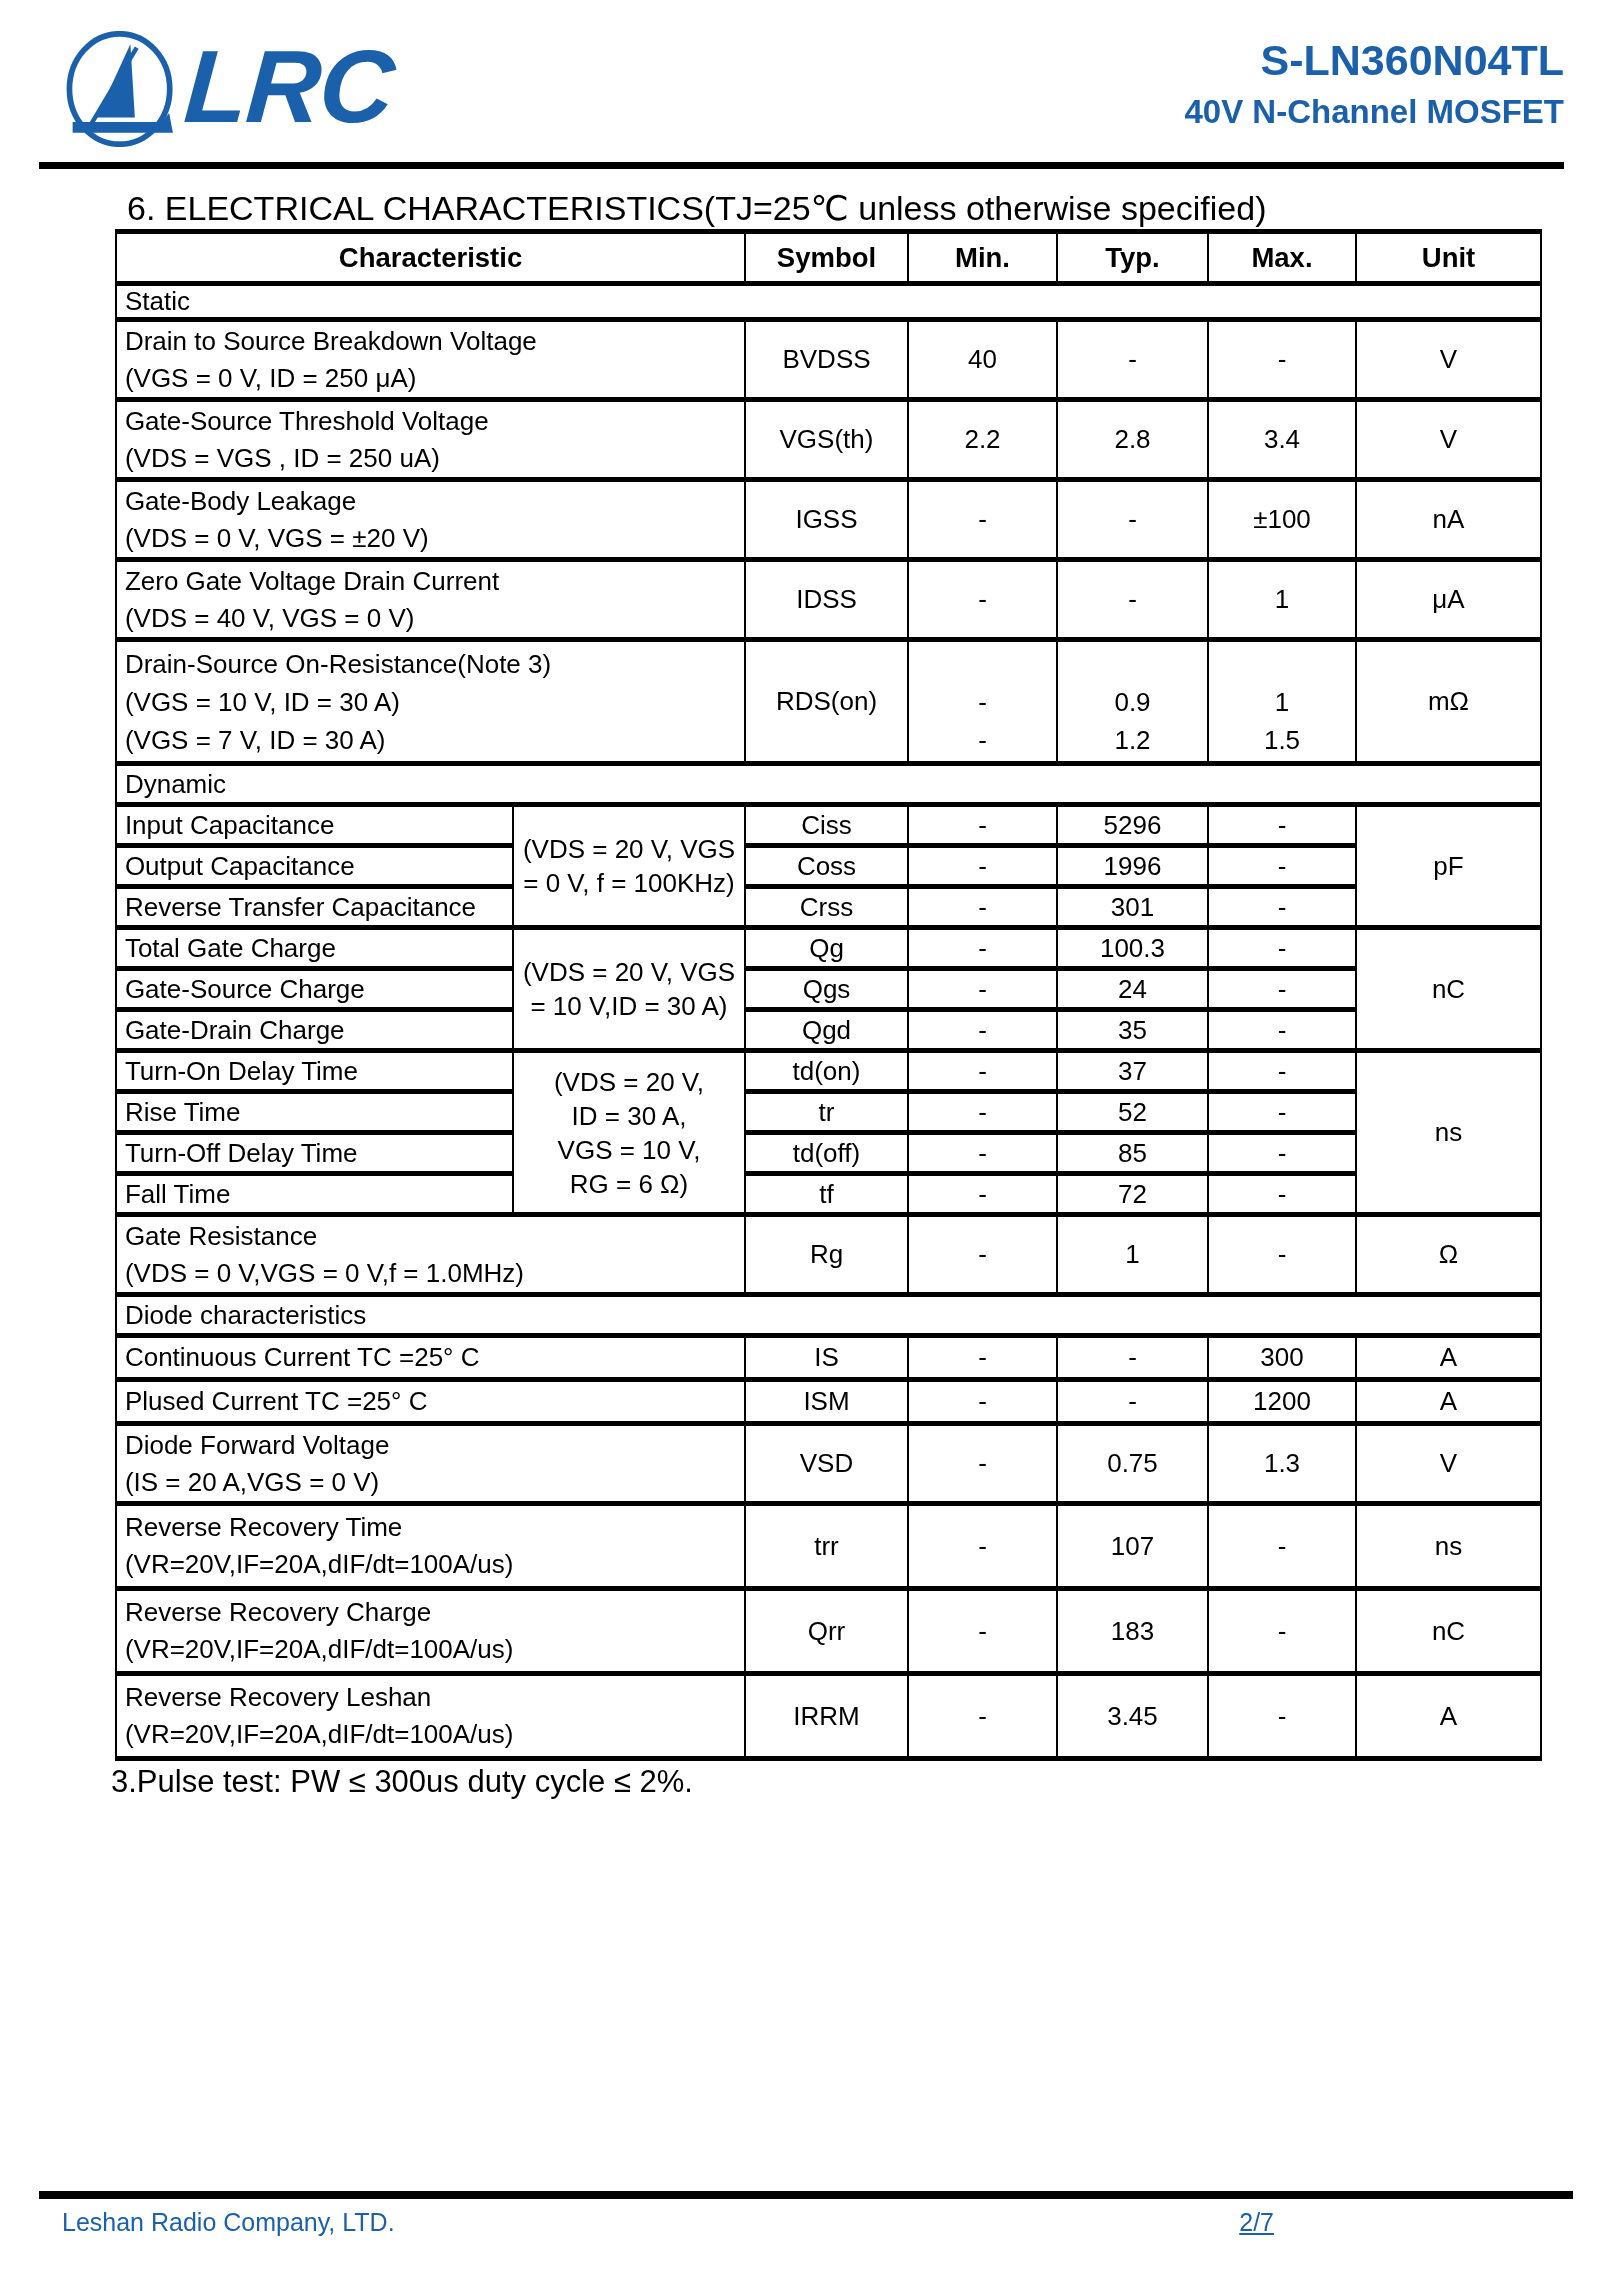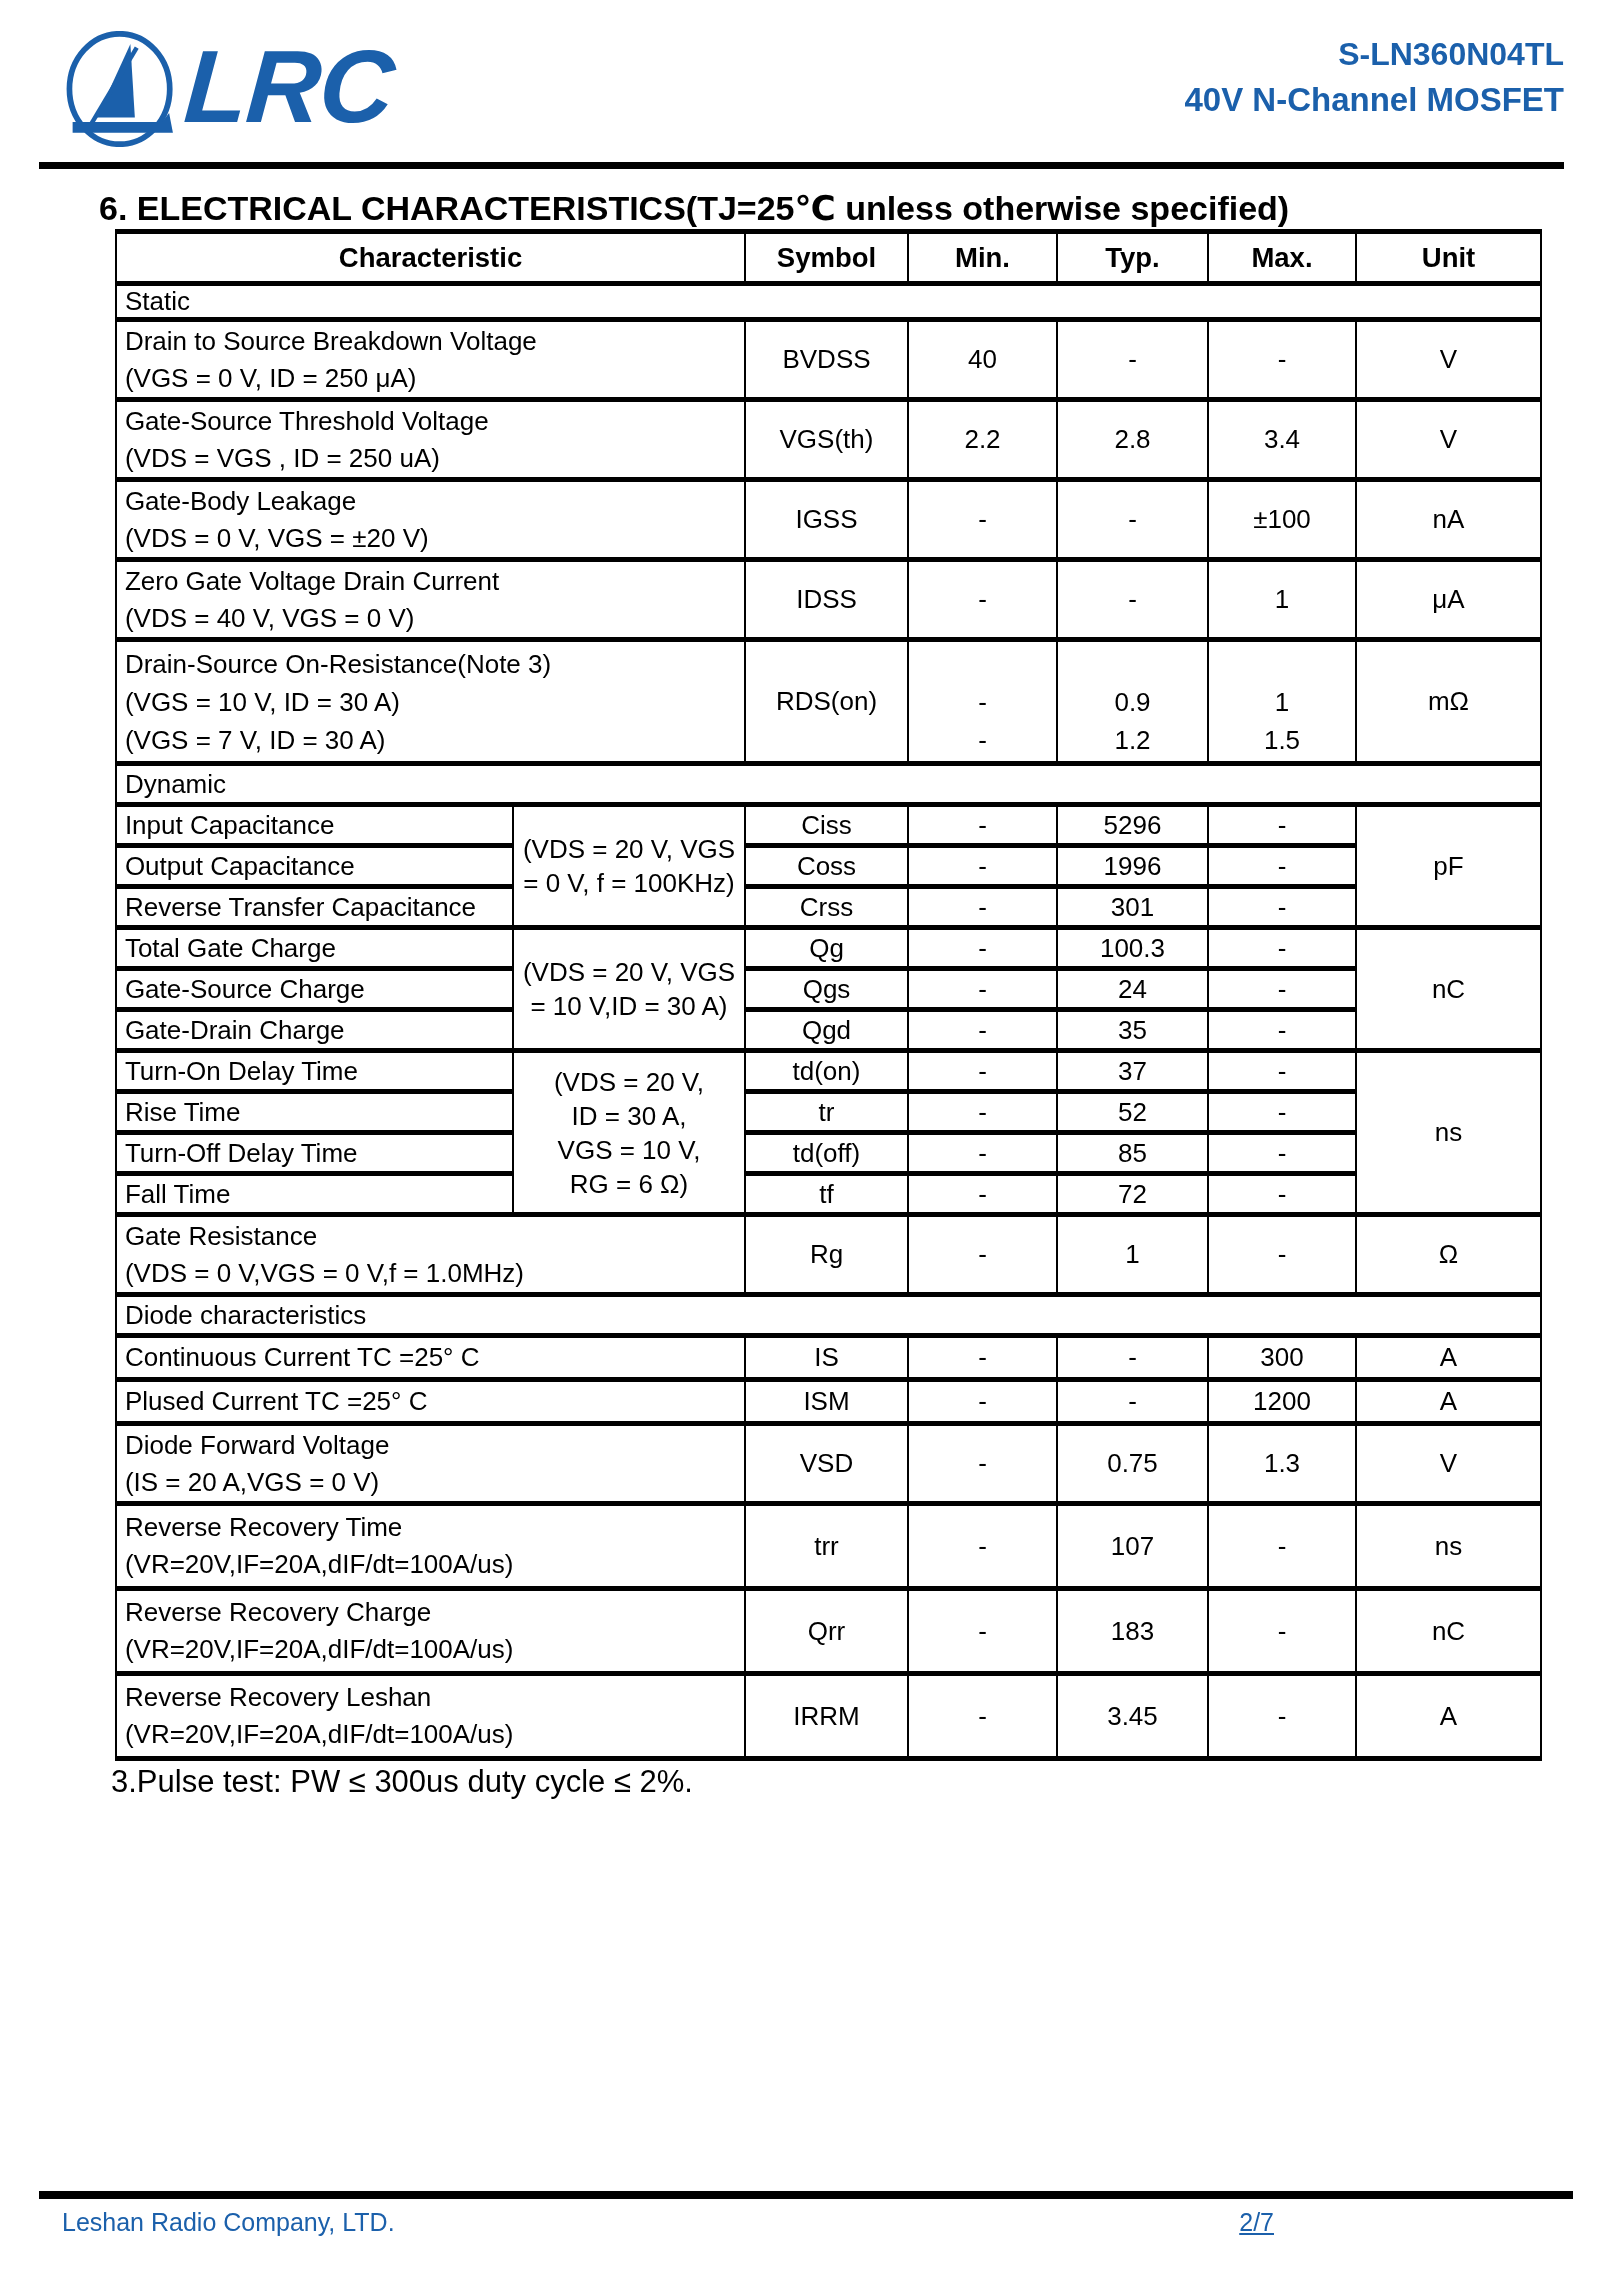--- a/index.html
+++ b/index.html
@@ -12,26 +12,26 @@
     overflow:hidden;
   }
   
   .logo { position:absolute; top:31px; left:65px; display:flex; align-items:center; }
   .logo-text {
     font-size:103px; font-weight:bold; font-style:italic;
     color:#1b60ab; letter-spacing:-1.3px; line-height:1;
     transform:skewX(-4deg); margin-left:6.5px; margin-top:-5.2px;
   }
   .head-titles { position:absolute; top:37px; right:59px; text-align:right; color:#1b60ab; }
-  .part-number { font-size:32px; font-weight:bold; line-height:1.1; }
+  .part-number { font-size:43px; font-weight:bold; line-height:1.1; }
   .subtitle    { font-size:33px; font-weight:bold; margin-top:9.2px;text-align:right; }
   .header-rule { position:absolute; top:162px; left:39px; width:1525px; height:7.2px; background:#000; }
 
   
-  .section-title { position:absolute; top:188px; left:99px; font-size:34px; font-weight:bold; }
+  .section-title { position:absolute; top:188px; left:127px; font-size:34px; font-weight:normal; }
 
   
   table.spec {
     position:absolute; top:229px; left:115px;
     border-collapse:collapse; table-layout:fixed;
     width:1423px; font-size:26px;
   }
   .spec td, .spec th {
     border:2.6px solid #000;
     border-top-width:5.2px; border-bottom-width:5.2px;

